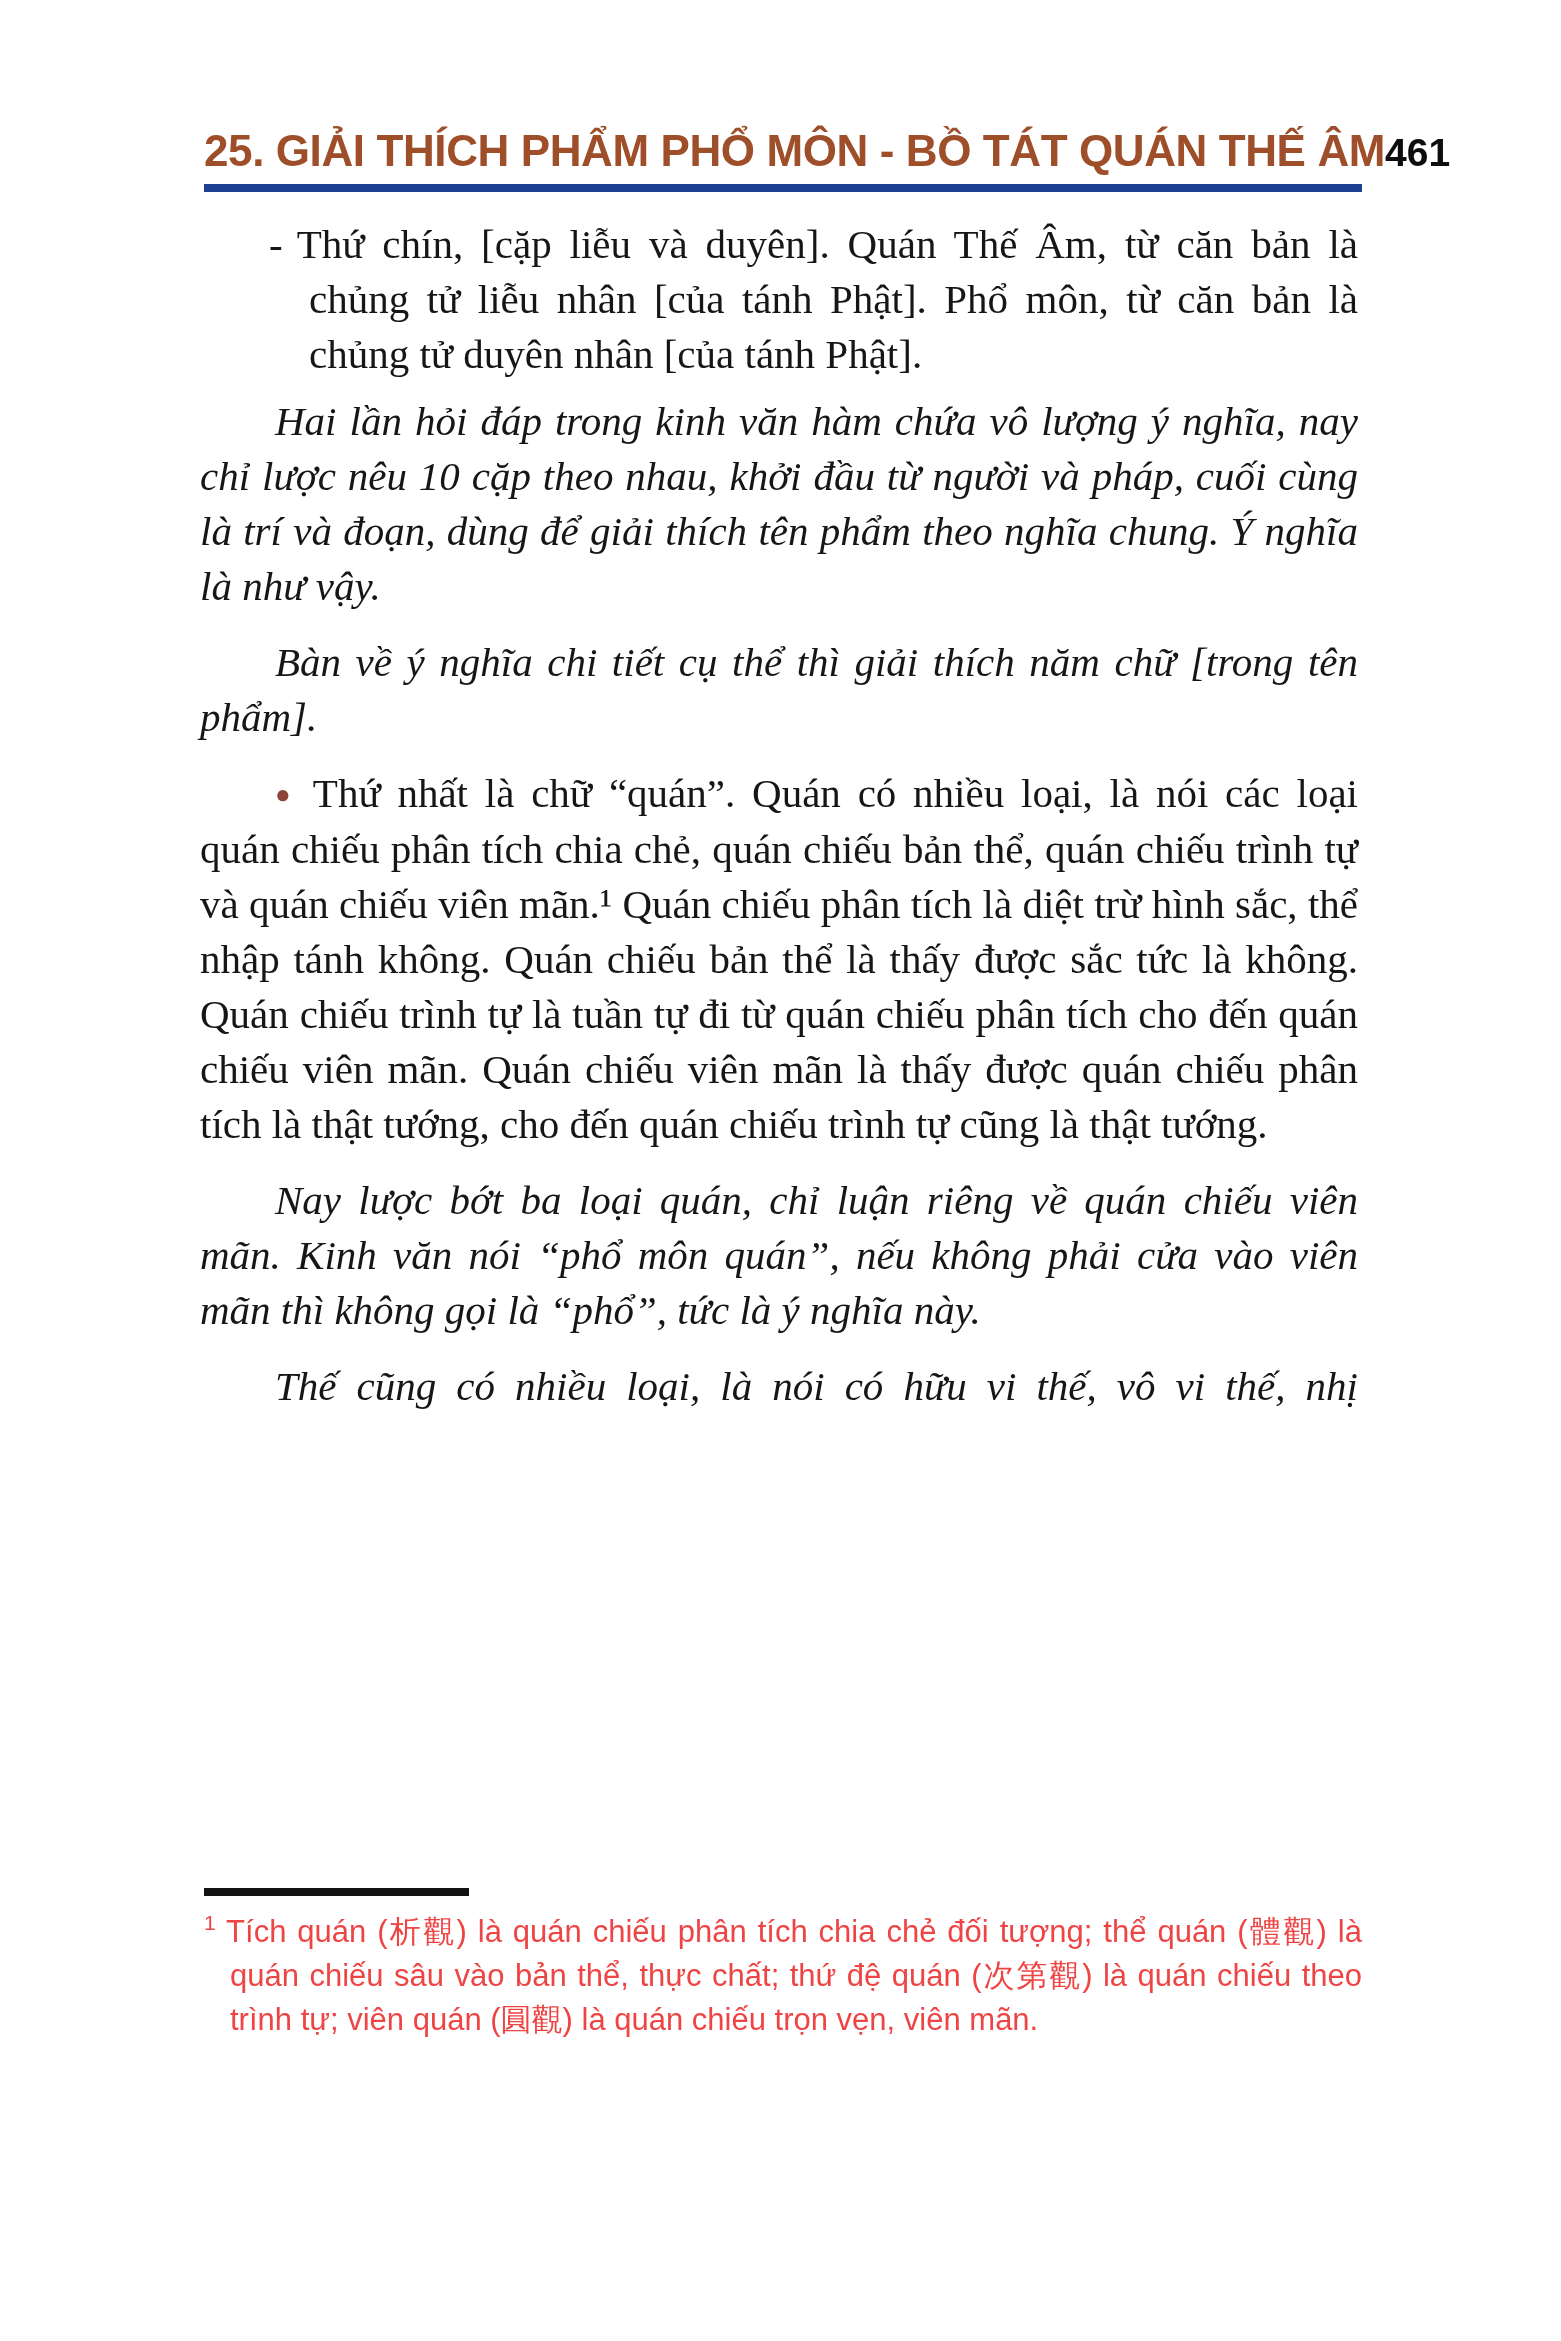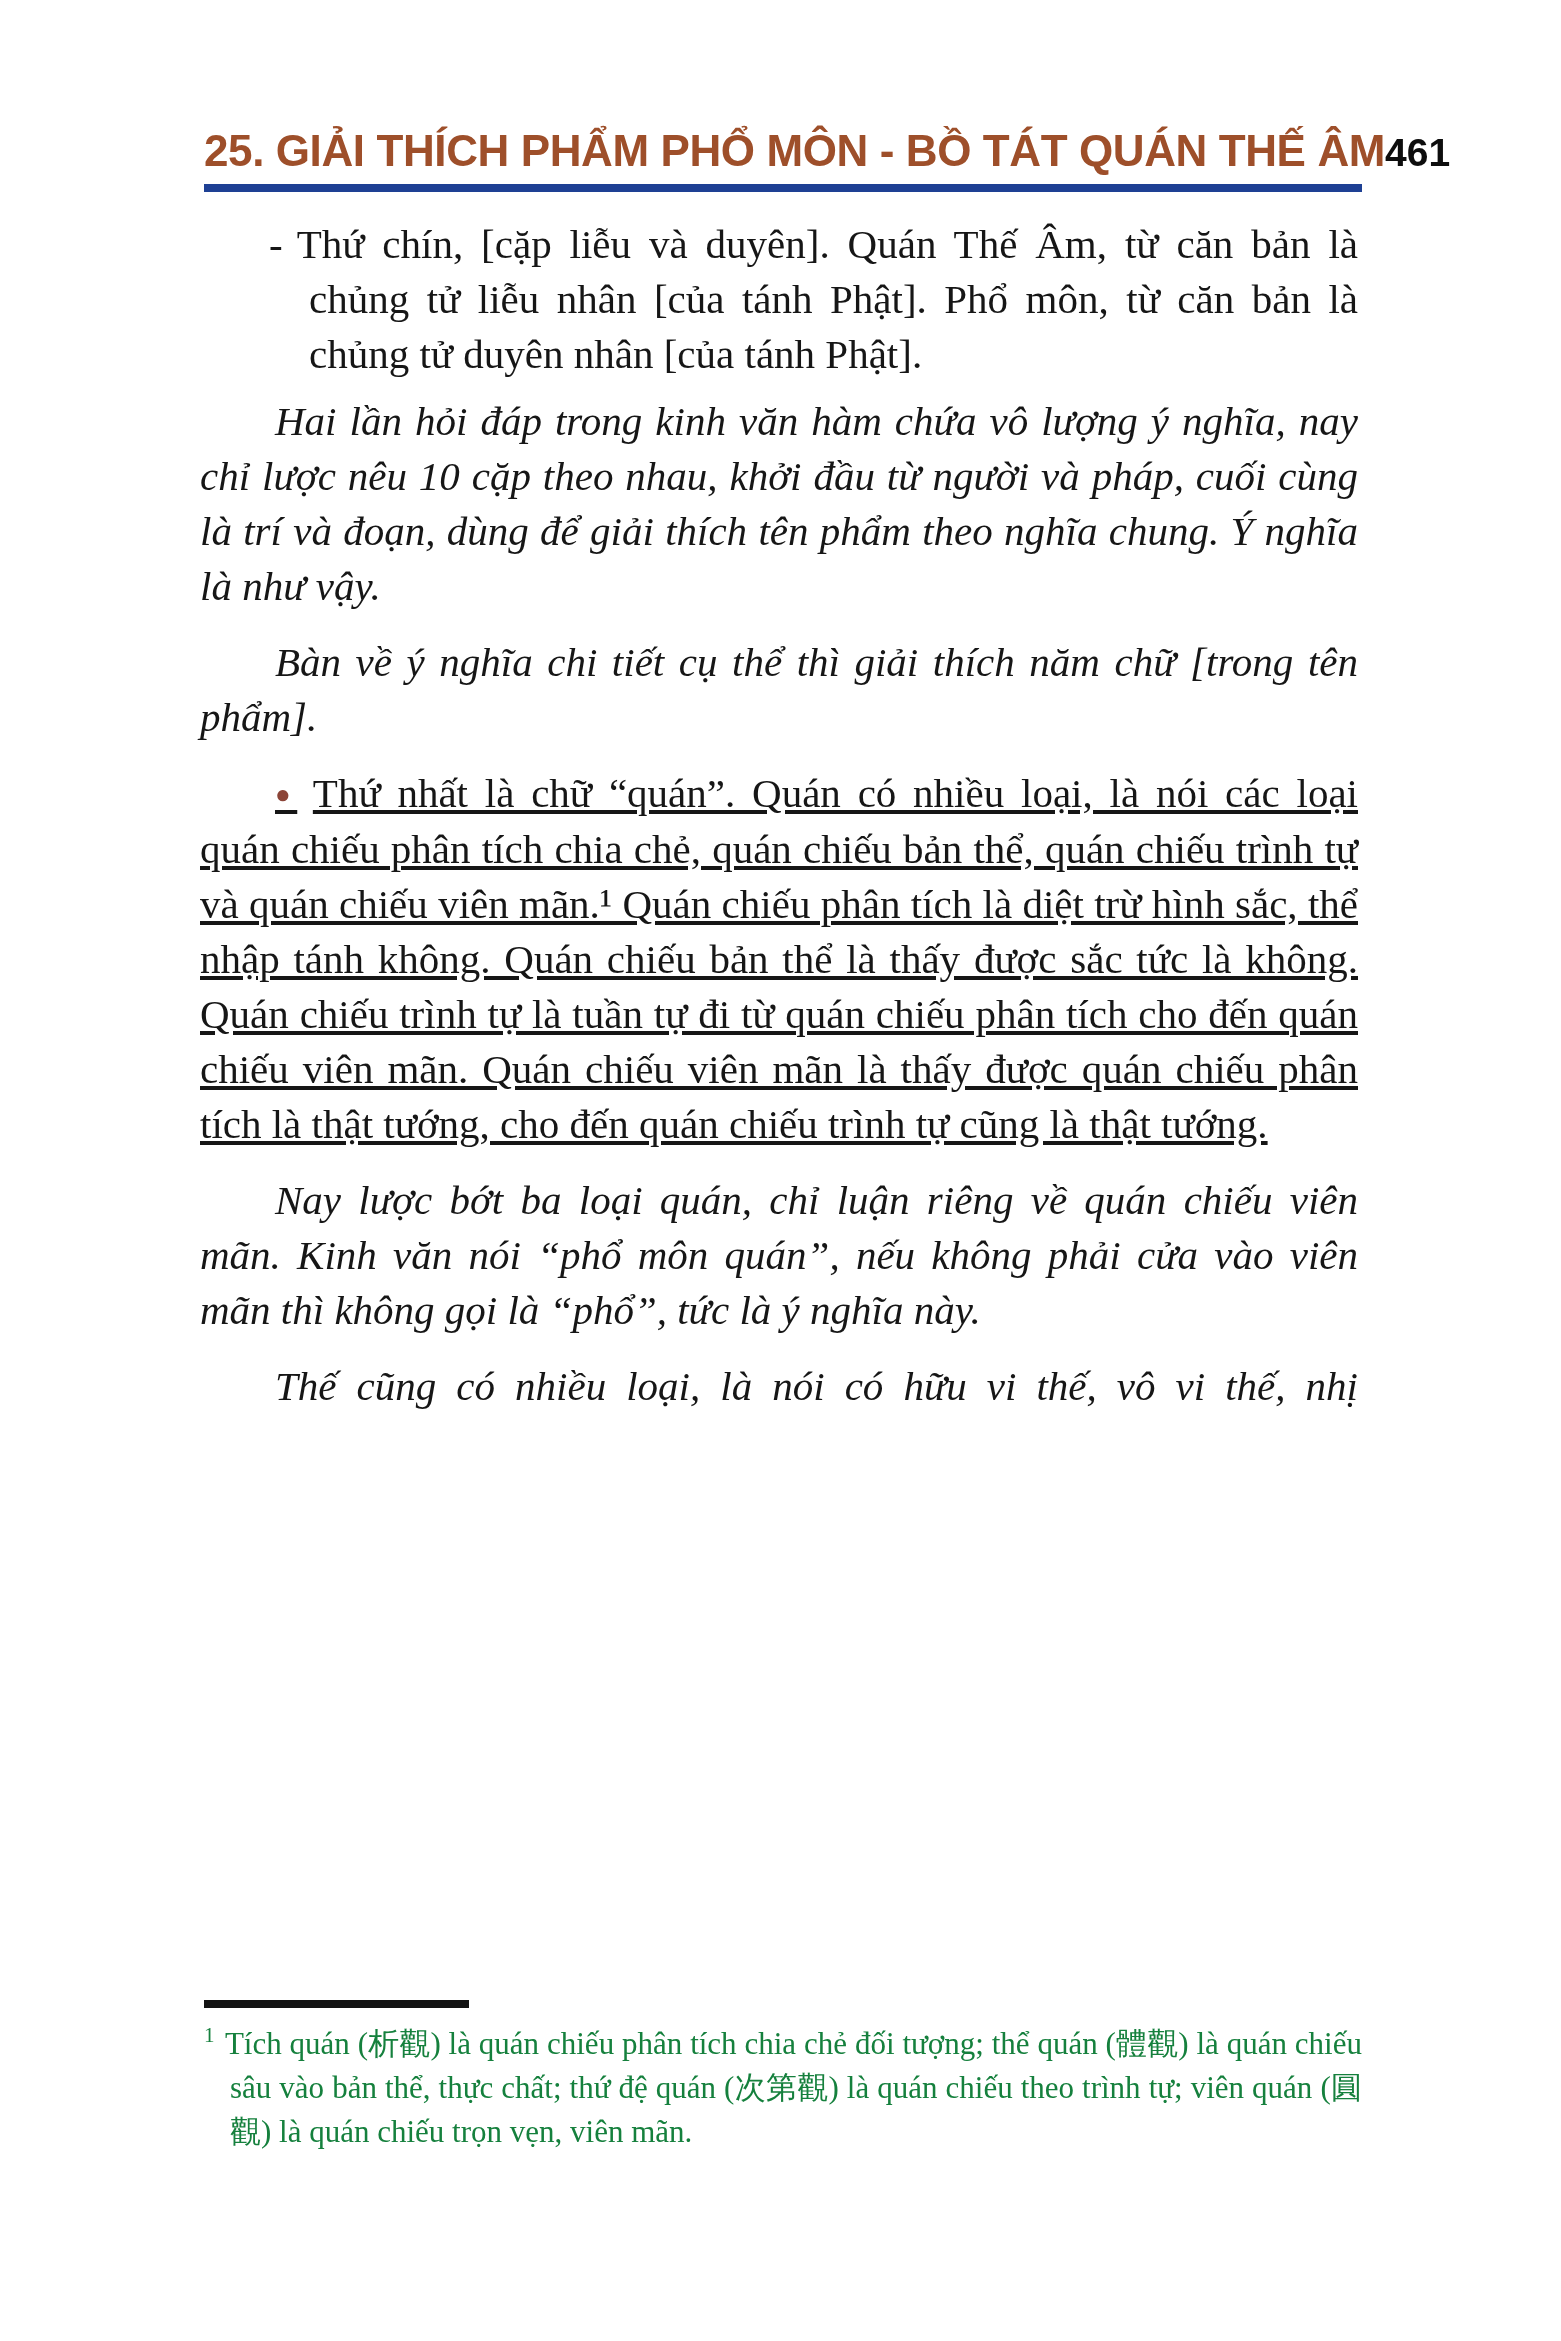--- a/index.html
+++ b/index.html
@@ -39,35 +39,35 @@
   }
   .content p { margin: 0 0 15.6px 0; }
   .dash-item {
     margin-left: 69px !important;
     padding-left: 40px;
     text-indent: -40px;
     margin-bottom: 12px !important;
   }
   .dash-item .marker { margin-right: 14px; }
   .para { text-indent: 75px; margin-bottom: 21px !important; font-style: italic; }
-  .bullet-para { text-indent: 75px; margin-bottom: 21px !important; text-decoration: underline; }
+  .bullet-para { text-indent: 75px; margin-bottom: 21px !important; }
   .bullet-para .marker {
     color: #8B4437;
     font-size: 26px;
     vertical-align: 4.3px;
     margin-right: 15.6px;
     letter-spacing: 0;
   }
   .force-justify { text-align-last: justify; }
 
   
   .footnote-area {
-    position: absolute; top: 2000px; left: 204px; width: 1158px;
-    font-family: Liberation Serif, serif;
-    color: #15803d;
+    position: absolute; top: 1888px; left: 204px; width: 1158px;
+    font-family: Liberation Sans, sans-serif;
+    color: #ef4444;
   }
   .footnote-rule { width: 265px; height: 7.8px; background: #131313; }
   .footnote {
     margin: 14px 0 0 0;
     font-size: 31px; line-height: 44px;
     text-align: justify;
     padding-left: 26px; text-indent: -26px;
   }
   .footnote sup { font-size: 21px; line-height: 0; margin-right: 10.4px; }
 </style>

